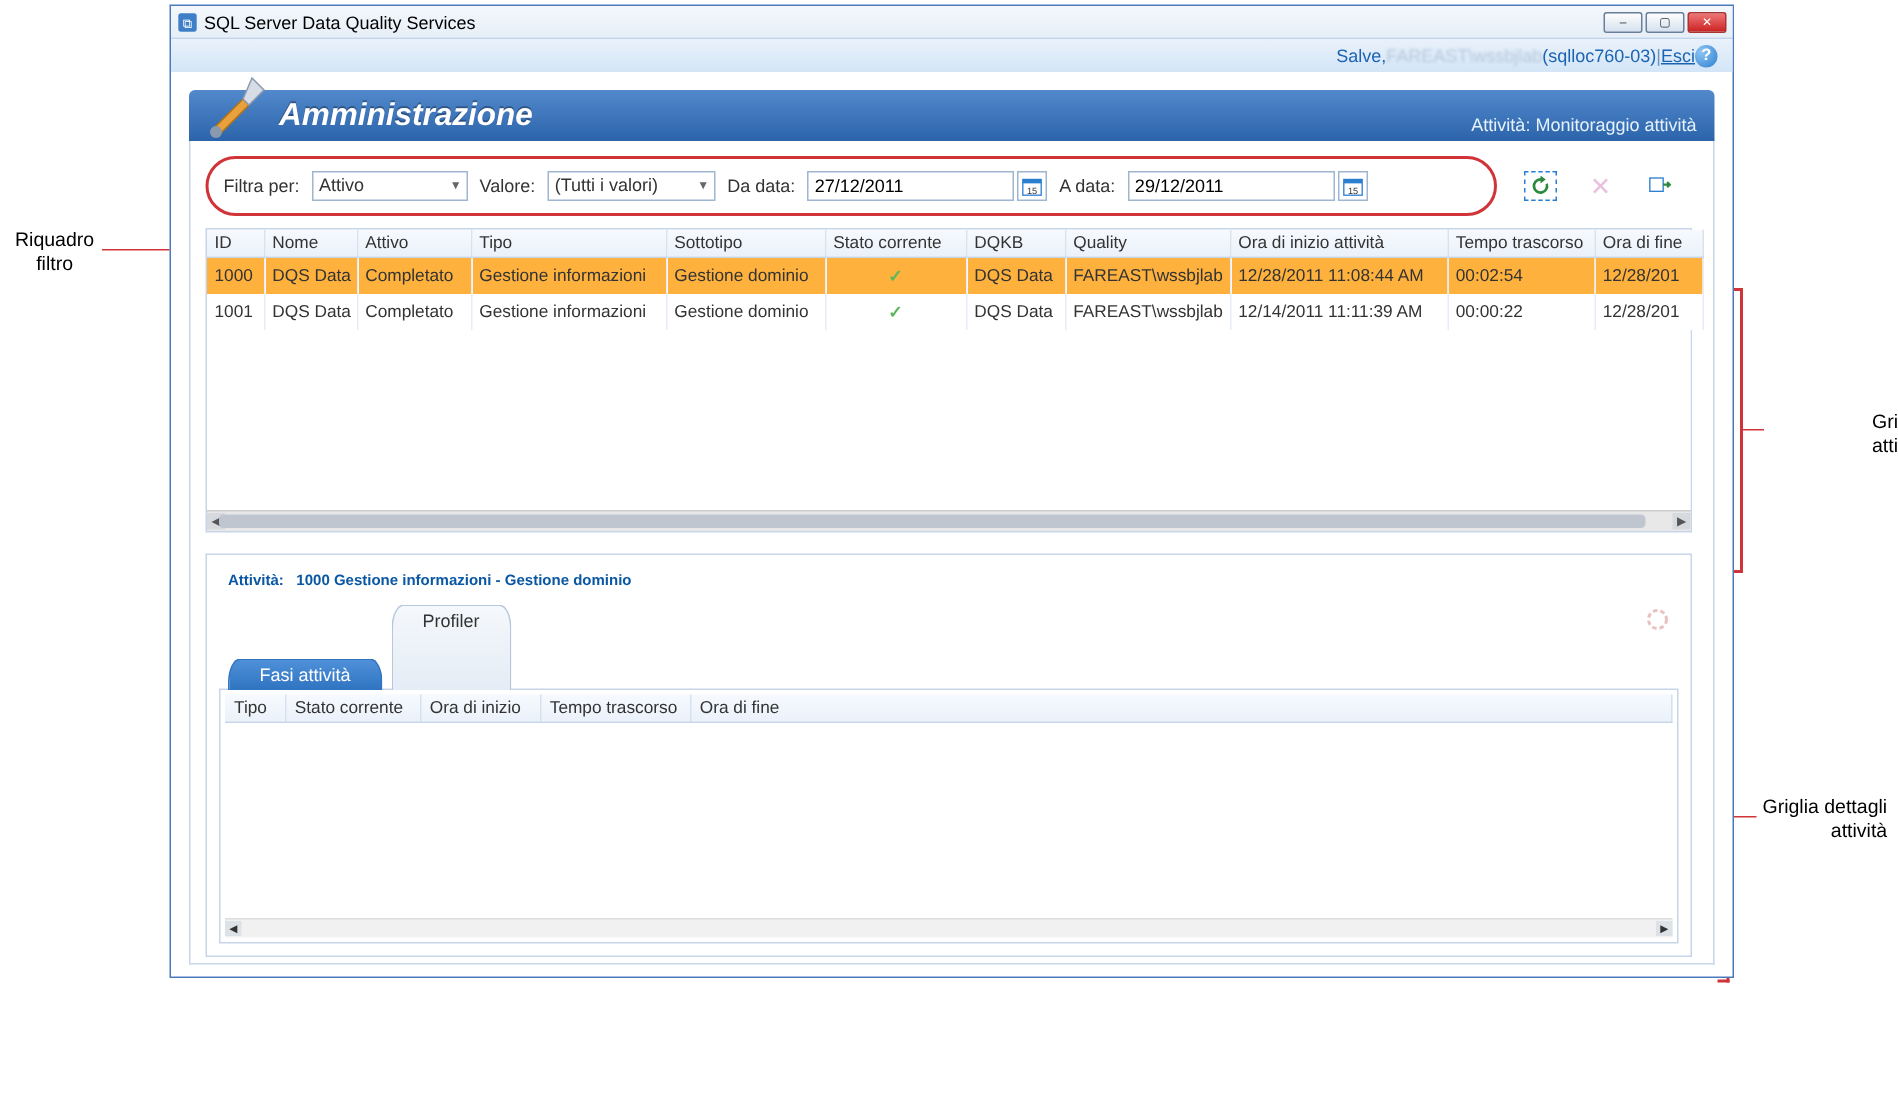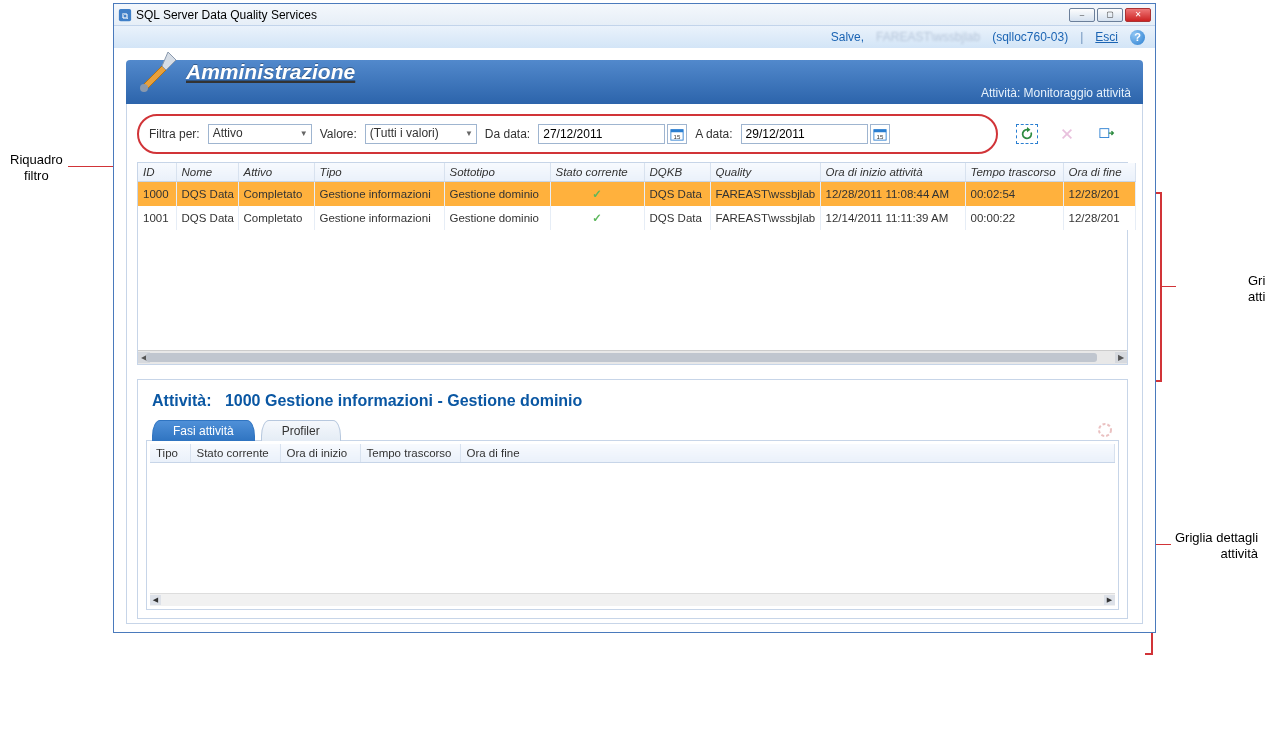--- a/index.html
+++ b/index.html
@@ -10,68 +10,68 @@
   
   .app-window { position: absolute; left: 113px; top: 3px; width: 1043px; border: 1px solid #4a7abc; background: #fff; }
   
   .titlebar { height: 22px; background: linear-gradient(#f4f8fc, #e6eef7); border-bottom: 1px solid #c2d4eb; display: flex; align-items: center; padding: 0 4px; }
   .titlebar .app-icon { width: 14px; height: 14px; margin-right: 4px; display: inline-flex; }
   .titlebar .title-text { font-size: 12px; color: #000; }
   .titlebar .win-controls { margin-left: auto; display: flex; gap: 2px; }
   .win-btn { width: 26px; height: 14px; border: 1px solid #6b7f9a; border-radius: 2px; background: linear-gradient(#fdfdfd,#d5e1ef); display: flex; align-items: center; justify-content: center; font-size: 8px; }
   .win-btn.close { background: linear-gradient(#e77,#c22); border-color: #a33; color: #fff; }
   
-  .welcome-bar { height: 22px; background: linear-gradient(#eaf2fb,#d3e5f7); display: flex; align-items: center; justify-content: flex-end; padding: 0 10px; gap: 12px; font-size: 12px; }
+  .welcome-bar { height: 22px; background: linear-gradient(#eaf2fb,#d3e5f7); display: flex; align-items: center; justify-content: flex-end; padding: 0 10px; gap: 0; font-size: 12px; }
   .welcome-bar .salve { color: #1b64b3; }
   .welcome-bar .obscured { color: #b7c6da; filter: blur(1px); }
   .welcome-bar .server { color: #1b64b3; }
   .welcome-bar .divider { color: #7093bd; }
   .welcome-bar a { color: #1b64b3; text-decoration: underline; }
   .help-circle { width: 15px; height: 15px; border-radius: 50%; background: radial-gradient(circle at 30% 30%, #8fc5f3, #2b7fd1); color: #fff; display: inline-flex; align-items:center; justify-content:center; font-weight:bold; font-size:11px; }
   
-  .admin-banner { position: relative; height: 44px; margin: 12px 12px 0 12px; background: linear-gradient(#5289cc, #2c64ab); border-radius: 4px 4px 0 0; display: flex; align-items: flex-start; padding-left: 60px; text-decoration: underline; }
+  .admin-banner { position: relative; height: 34px; margin: 12px 12px 0 12px; background: linear-gradient(#5289cc, #2c64ab); border-radius: 4px 4px 0 0; display: flex; align-items: center; padding-left: 60px; }
   .admin-banner .banner-title { color: #fff; font-size: 21px; font-style: italic; font-weight: bold; text-shadow: 0 -1px 0 rgba(0,0,0,.3); }
   .admin-banner .banner-sub { position: absolute; right: 12px; bottom: 4px; color: #e6f1fb; font-size: 12px; }
   .tool-icon { position: absolute; left: 6px; top: -12px; width: 48px; height: 48px; }
   
   .content { margin: 0 12px 8px 12px; border: 1px solid #c7d5e8; border-top: none; padding: 10px 14px 4px 10px; }
   
   .filter-callout { border: 2px solid #d13438; border-radius: 24px; padding: 8px 10px; display: flex; align-items: center; gap: 8px; margin-bottom: 8px; margin-right: 130px; }
   .filter-row-lbl { color: #333; }
   .dropdown, .date-input { border: 1px solid #9fb5d0; background: #fff; height: 20px; font-size: 12px; padding: 1px 16px 1px 4px; position: relative; }
   .dropdown { width: 104px; }
   .dropdown .dd-arrow { position: absolute; right: 3px; top: 4px; font-size: 8px; color: #666; }
   .value-dd { width: 112px; }
   .date-wrap { display: flex; align-items: center; gap: 2px; }
-  .date-input { width: 127px; padding-right: 2px; }
+  .date-input { width: 138px; padding-right: 2px; }
   .cal-btn { width: 20px; height: 20px; border: 1px solid #9fb5d0; display: inline-flex; align-items: center; justify-content: center; background: #fff; }
   
   .toolbar-icons { position: absolute; right: 24px; display: flex; gap: 18px; align-items: center; top: 20px; }
   .icon-btn { width: 22px; height: 20px; display: inline-flex; align-items: center; justify-content: center; }
   .icon-refresh { border: 1px dashed #2b7fd1; }
   
   .grid-wrapper { border: 1px solid #c7d5e8; position: relative; }
   .grid-table { width: 100%; border-collapse: collapse; font-size: 11.5px; table-layout: fixed; }
-  .grid-table th { background: linear-gradient(#f7fafe,#eaf1fa); border-right: 1px solid #d8e2ef; border-bottom: 1px solid #c7d5e8; text-align: left; font-weight: normal; padding: 3px 5px; color: #333; white-space: nowrap; overflow: hidden; font-style: italic; }
+  .grid-table th { background: linear-gradient(#f7fafe,#eaf1fa); border-right: 1px solid #d8e2ef; border-bottom: 1px solid #c7d5e8; text-align: left; font-weight: normal; padding: 3px 5px; color: #333; white-space: nowrap; overflow: hidden; }
   .grid-table td { border-right: 1px solid #e6edf6; padding: 5px 5px; white-space: nowrap; overflow: hidden; }
   .grid-table tr.selected td { background: #ffb13d; }
   .grid-table tr.normal td { background: #fff; }
   .check { color: #5cb85c; font-weight: bold; }
   .grid-body-area { height: 160px; overflow: hidden; background: #fff; position: relative; }
   .hscroll { height: 14px; background: #e8e8e8; border-top: 1px solid #ccc; position: relative; }
   .hscroll .thumb { position: absolute; left: 8px; top: 2px; right: 30px; height: 9px; background: #c0c6cf; border-radius: 3px; }
   .hscroll .ar { position: absolute; top: 1px; width: 12px; height: 11px; background: #d6d9de; font-size: 8px; display: flex; align-items: center; justify-content:center; color:#555; }
   .hscroll .ar.l { left: 0; }
   .hscroll .ar.r { right: 0; }
   
   .detail-panel { margin-top: 14px; border: 1px solid #c7d5e8; padding: 8px; }
-  .detail-title { color: #0a57a3; font-size: 16px; font-weight: bold; margin: 4px 0 10px 6px; }
+  .detail-title { color: #0a57a3; font-size: 10px; font-weight: bold; margin: 4px 0 10px 6px; }
   .tabs { display: flex; gap: 6px; margin-left: 6px; position: relative; z-index: 2; }
   .tab { padding: 3px 20px; border: 1px solid #b7c8de; border-bottom: none; border-radius: 8px 8px 0 0 / 16px 16px 0 0; background: linear-gradient(#f5f8fc,#e4ecf5); font-size: 12px; }
-  .tab.active { background: linear-gradient(#4f90d8,#2f74c1); color: #fff; border-color: #2f74c1; }
+  .tab.active { background: linear-gradient(#4f90d8,#2f74c1); color: #fff; border-color: #2f74c1; margin-top: 36px; }
   .tab-right-icon { position: absolute; right: 6px; top: 2px; width: 16px; height: 16px; opacity: .4; }
   .detail-grid-wrap { border: 1px solid #c7d5e8; margin-top: -1px; padding: 3px; background: #fff; }
   .detail-grid { width: 100%; border-collapse: collapse; font-size: 11.5px; }
   .detail-grid th { background: linear-gradient(#f7fafe,#eaf1fa); border-right: 1px solid #d8e2ef; border-bottom: 1px solid #c7d5e8; text-align: left; font-weight: normal; padding: 3px 6px; }
   .detail-body-area { height: 130px; background: #fff; }
   .detail-hscroll { height: 13px; background: #f1f1f1; border-top: 1px solid #ddd; position: relative; }
   
   .footer-bar { height: 36px; background: linear-gradient(#fdfdfd,#e9eef5); border: 1px solid #c7d5e8; border-top: none; margin: 0 12px 10px 12px; display: flex; align-items: center; justify-content: flex-end; padding: 0 14px; }
   .btn-close { padding: 3px 22px; font-size: 12px; font-weight: bold; color: #2c3e50; border: 1px solid #8aa3c2; border-radius: 4px; background: linear-gradient(#fefefe,#d7e5f4); }
   

